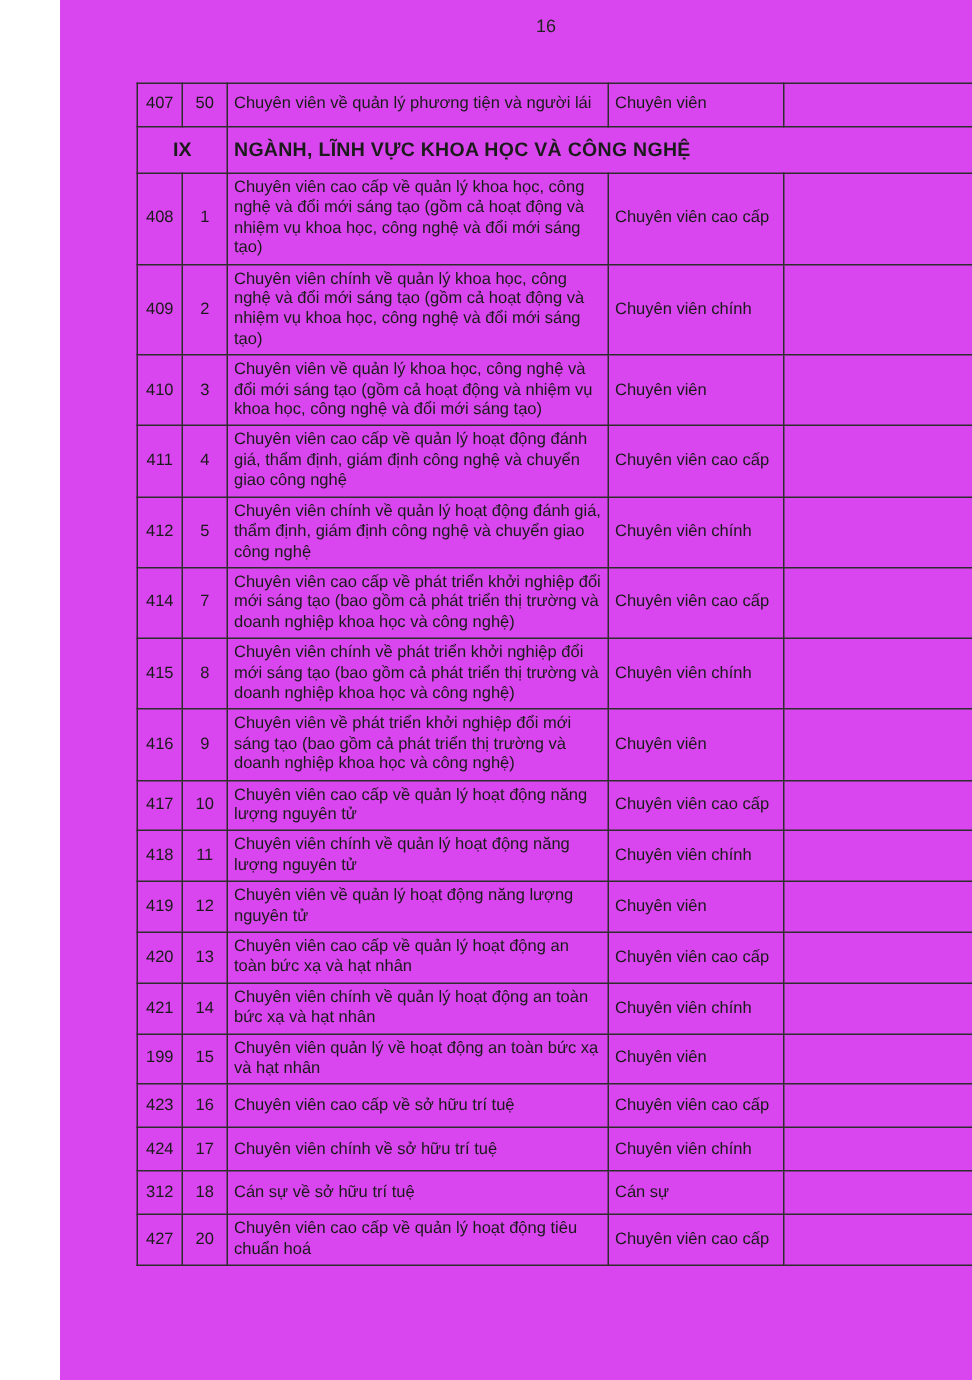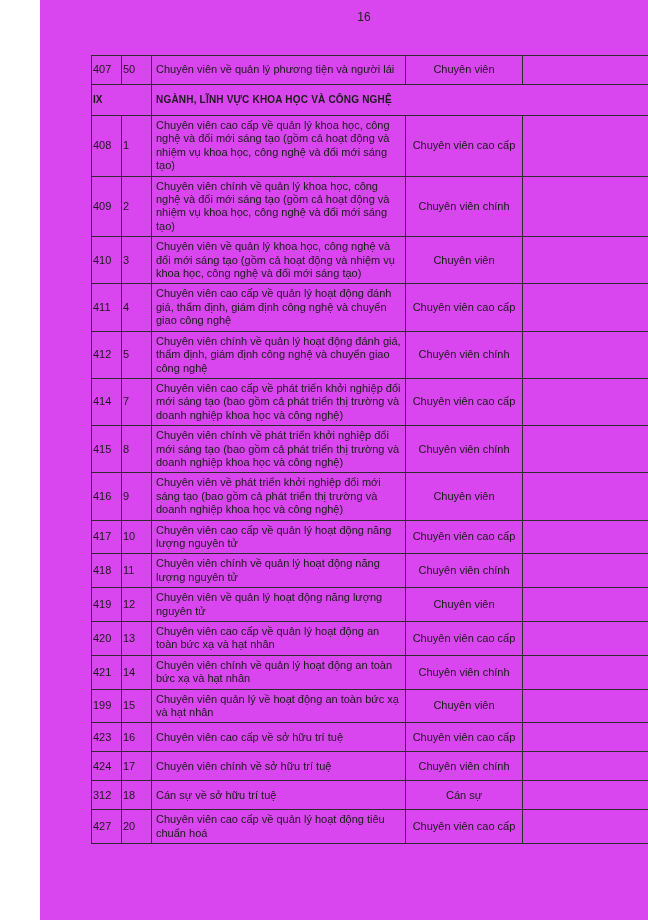--- a/index.html
+++ b/index.html
@@ -37,33 +37,33 @@
     line-height: 1.22;
   }
   .doc-table td {
     border: 1px solid #2e2d2b;
     padding: 3px 4px;
     height: 22px;
     vertical-align: middle;
     word-wrap: break-word;
   }
   .doc-table td.c-num {
+    text-align: center;
     padding: 3px 1px;
   }
   .doc-table td.c-desc {
     text-align: left;
     padding-left: 4px;
     padding-right: 2px;
   }
   .doc-table td.c-rank {
-    text-align: center;
   }
   .doc-table tr.section-row td {
     font-weight: bold;
-    font-size: 10px;
+    font-size: 13px;
     height: 24px;
   }
   .doc-table tr.section-row td.section-title {
     letter-spacing: 0.2px;
   }
 </style>
 </head>
 <body>
 
 <div class="page">

